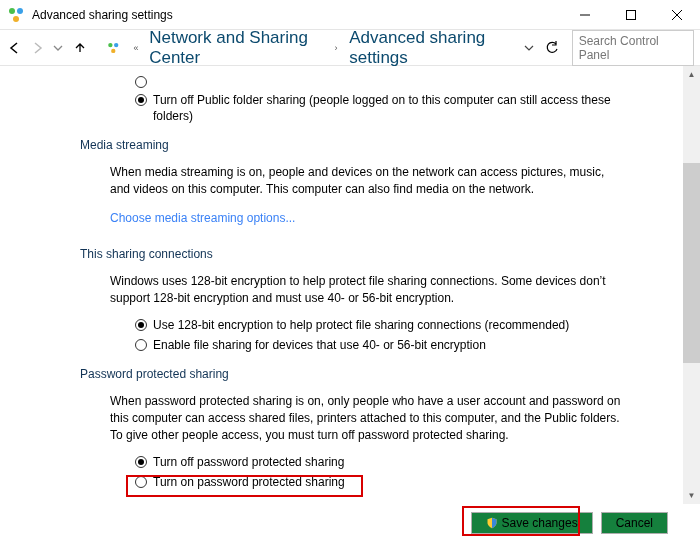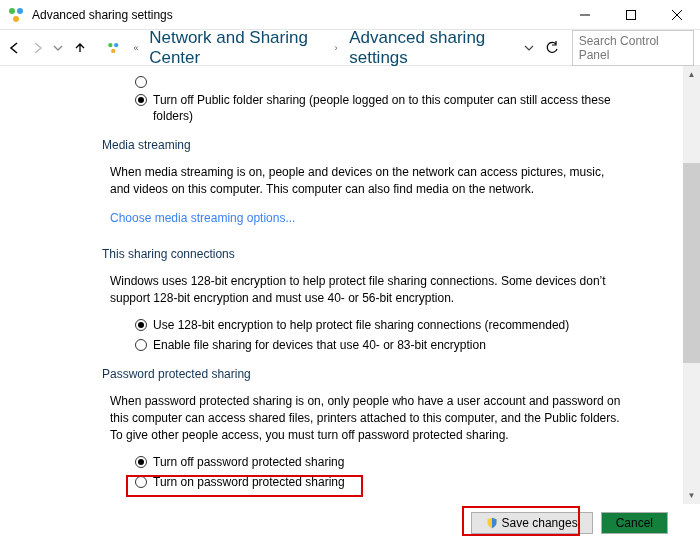--- a/index.html
+++ b/index.html
@@ -23,31 +23,31 @@
   .content-wrap { height: 438px; display: flex; }
   .content { flex: 1; padding: 6px 0 8px 0; overflow: hidden; font-size: 12px; color: #000; }
   .scrollbar { width: 17px; background: #f0f0f0; display: flex; flex-direction: column; }
   .sb-arrow { height: 17px; display: flex; align-items: center; justify-content: center; color: #606060; font-size: 8px; }
   .sb-track { flex: 1; position: relative; }
   .sb-thumb { position: absolute; left: 0; right: 0; top: 80px; height: 200px; background: #cdcdcd; }
 
   .radio-row { display: flex; align-items: flex-start; gap: 6px; padding: 2px 0; line-height: 16px; }
   .radio { width: 12px; height: 12px; border: 1px solid #333; border-radius: 50%; flex-shrink: 0; margin-top: 2px; position: relative; }
   .radio.on::after { content: ""; width: 6px; height: 6px; border-radius: 50%; background: #000; position: absolute; left: 2px; top: 2px; }
-  .sec-head { color: #113355; font-size: 12px; padding: 12px 0 12px 80px; margin-left: 22px; }
+  .sec-head { color: #113355; font-size: 12px; padding: 12px 0 12px 80px; }
   .sec-text { padding: 0 60px 8px 110px; line-height: 17px; }
   .sec-text.extra-top { padding-top: 4px; }
   .link { color: #3b82f6; }
   .radio-block { padding: 0 60px 0 135px; }
 
   .highlight { position: absolute; border: 2px solid #d80000; pointer-events: none; }
 
   .button-row { height: 38px; display: flex; justify-content: flex-end; align-items: center; gap: 8px; padding-right: 32px; }
   .btn { height: 22px; padding: 0 14px; font-size: 12px; background: #15803d; border: 1px solid #adadad; display: flex; align-items: center; gap: 4px; }
-  .btn.primary { background: #e5e5e5; }
+  .btn.primary { background: #15803d; }
   .shield { width: 12px; height: 12px; }
 </style>
 </head>
 <body>
 
 <div class="titlebar">
   <svg class="app-icon" viewBox="0 0 20 20">
       <circle cx="6" cy="6" r="3" fill="#4bbf4b"></circle>
       <circle cx="14" cy="6" r="3" fill="#3aa0e8"></circle>
       <circle cx="10" cy="14" r="3" fill="#f0b02a"></circle>
@@ -138,21 +138,21 @@
 
     <div class="sec-head">This sharing connections</div>
     <div class="sec-text">Windows uses 128-bit encryption to help protect file sharing connections. Some devices don’t support 128-bit encryption and must use 40- or 56-bit encryption.</div>
     <div class="radio-block">
       <div class="radio-row">
         <div class="radio on"></div>
         <span>Use 128-bit encryption to help protect file sharing connections (recommended)</span>
       </div>
       <div class="radio-row">
         <div class="radio"></div>
-        <span>Enable file sharing for devices that use 40- or 83-bit encryption</span>
+        <span>Enable file sharing for devices that use 40- or 56-bit encryption</span>
       </div>
     </div>
 
     <div class="sec-head">Password protected sharing</div>
     <div class="sec-text">When password protected sharing is on, only people who have a user account and password on this computer can access shared files, printers attached to this computer, and the Public folders. To give other people access, you must turn off password protected sharing.</div>
     <div class="radio-block">
       <div class="radio-row">
         <div class="radio on"></div>
         <span>Turn off password protected sharing</span>
       </div>

